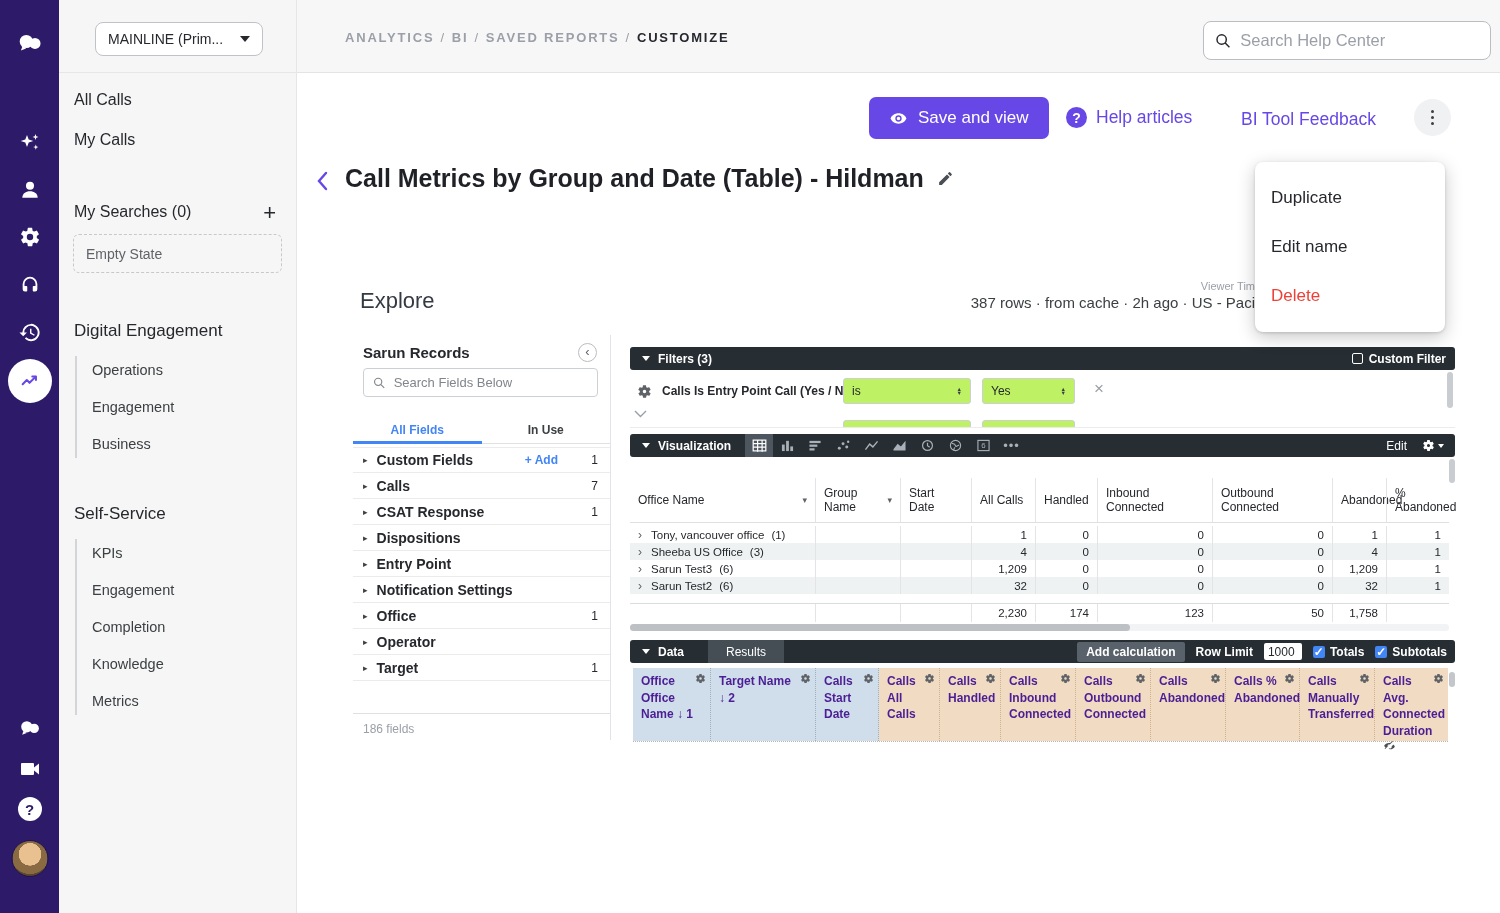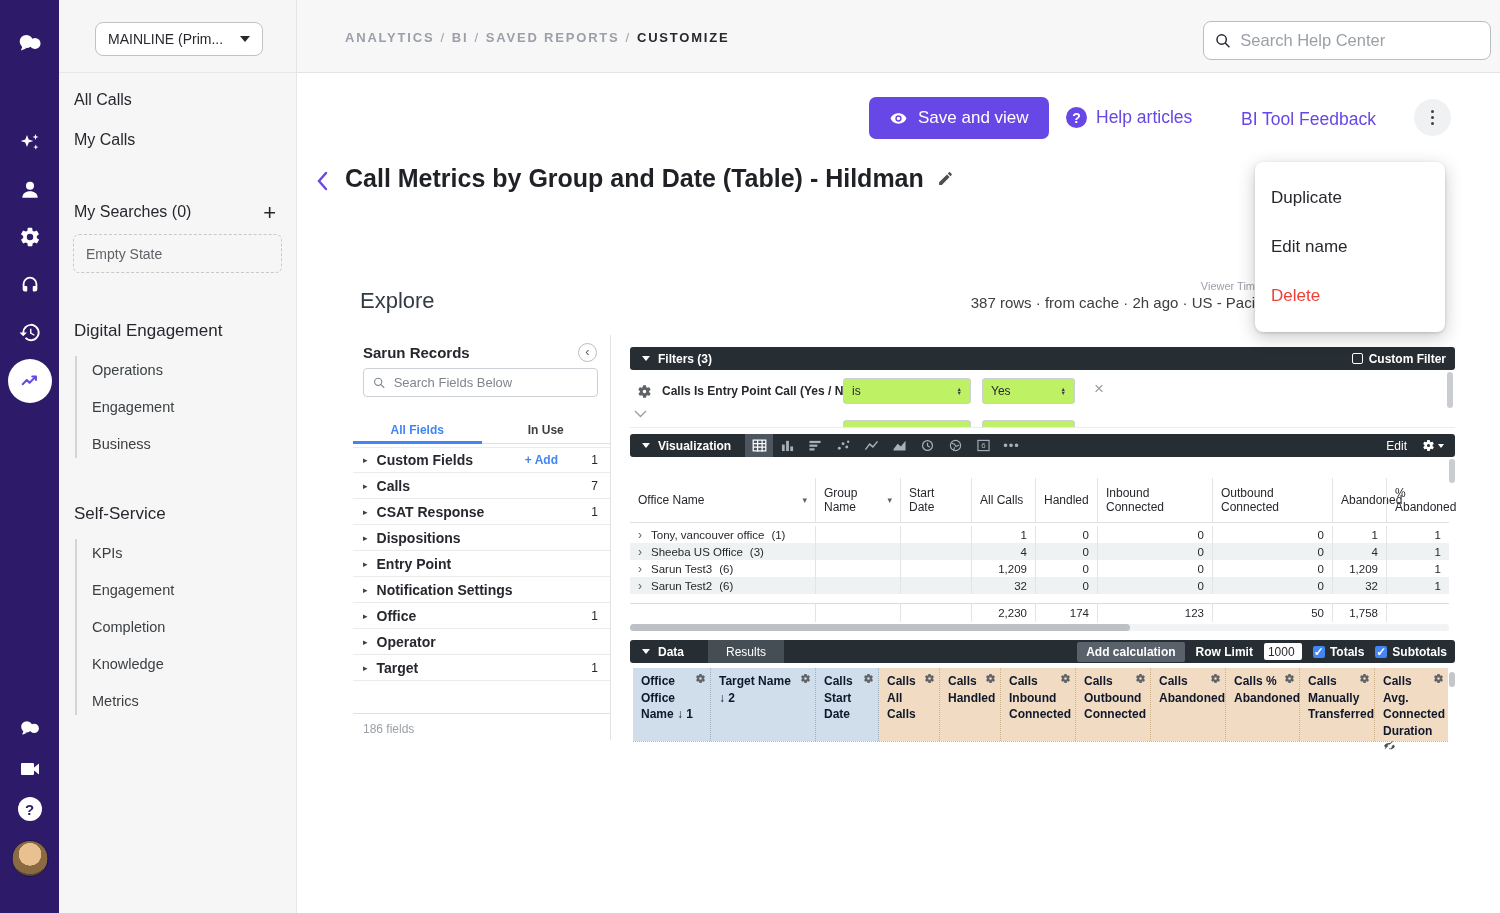--- a/index.html
+++ b/index.html
@@ -139,21 +139,21 @@
   .results-tab { margin-left:24px; height:23px; padding:0 18px; background:#454d55; display:flex; align-items:center; font-size:12px; color:#fff; cursor:pointer; }
   .data-right { margin-left:auto; display:flex; align-items:center; gap:11px; margin-right:8px; }
   .add-calc { background:#59616a; padding:3px 9px; font-size:12px; font-weight:700; border-radius:2px; cursor:pointer; }
   .rl-label { font-size:12px; font-weight:700; }
   .rl-input { width:38px; height:17px; border:none; border-radius:2px; font-size:12px; padding:0 4px; color:#26282d; font-family:"Liberation Sans",sans-serif; }
   .cbx { display:flex; align-items:center; gap:5px; cursor:pointer; }
   .cb { width:12px; height:12px; background:#4285f4; border-radius:2px; color:#fff; font-size:10px; display:flex; align-items:center; justify-content:center; }
   .cb::after { content:"✓"; }
   .cbx span { font-size:12px; font-weight:700; }
   .data-header { position:absolute; top:321px; left:3px; display:flex; height:74px; border-bottom:1px dotted #b7b7b7; }
-  .dh-cell { position:relative; padding:5px 16px 0 8px; font-size:12px; font-weight:700; color:#0f172a; line-height:16.5px; }
+  .dh-cell { position:relative; padding:5px 16px 0 8px; font-size:12px; font-weight:700; color:#4c1d95; line-height:16.5px; }
   .dh-cell.dim { background:#cfdeea; border-right:1px dotted #9fb0bd; }
   .dh-cell.meas { background:#f1dcc3; border-right:1px dotted #cdb18b; }
   .dh-gear { position:absolute; top:5px; right:4px; }
   .dh-sort { font-weight:700; }
   .data-vscroll { position:absolute; right:0; top:325px; width:6px; height:15px; background:#c4c7ca; border-radius:3px; }
   svg { display:block; }
 </style>
 </head>
 <body>
 

